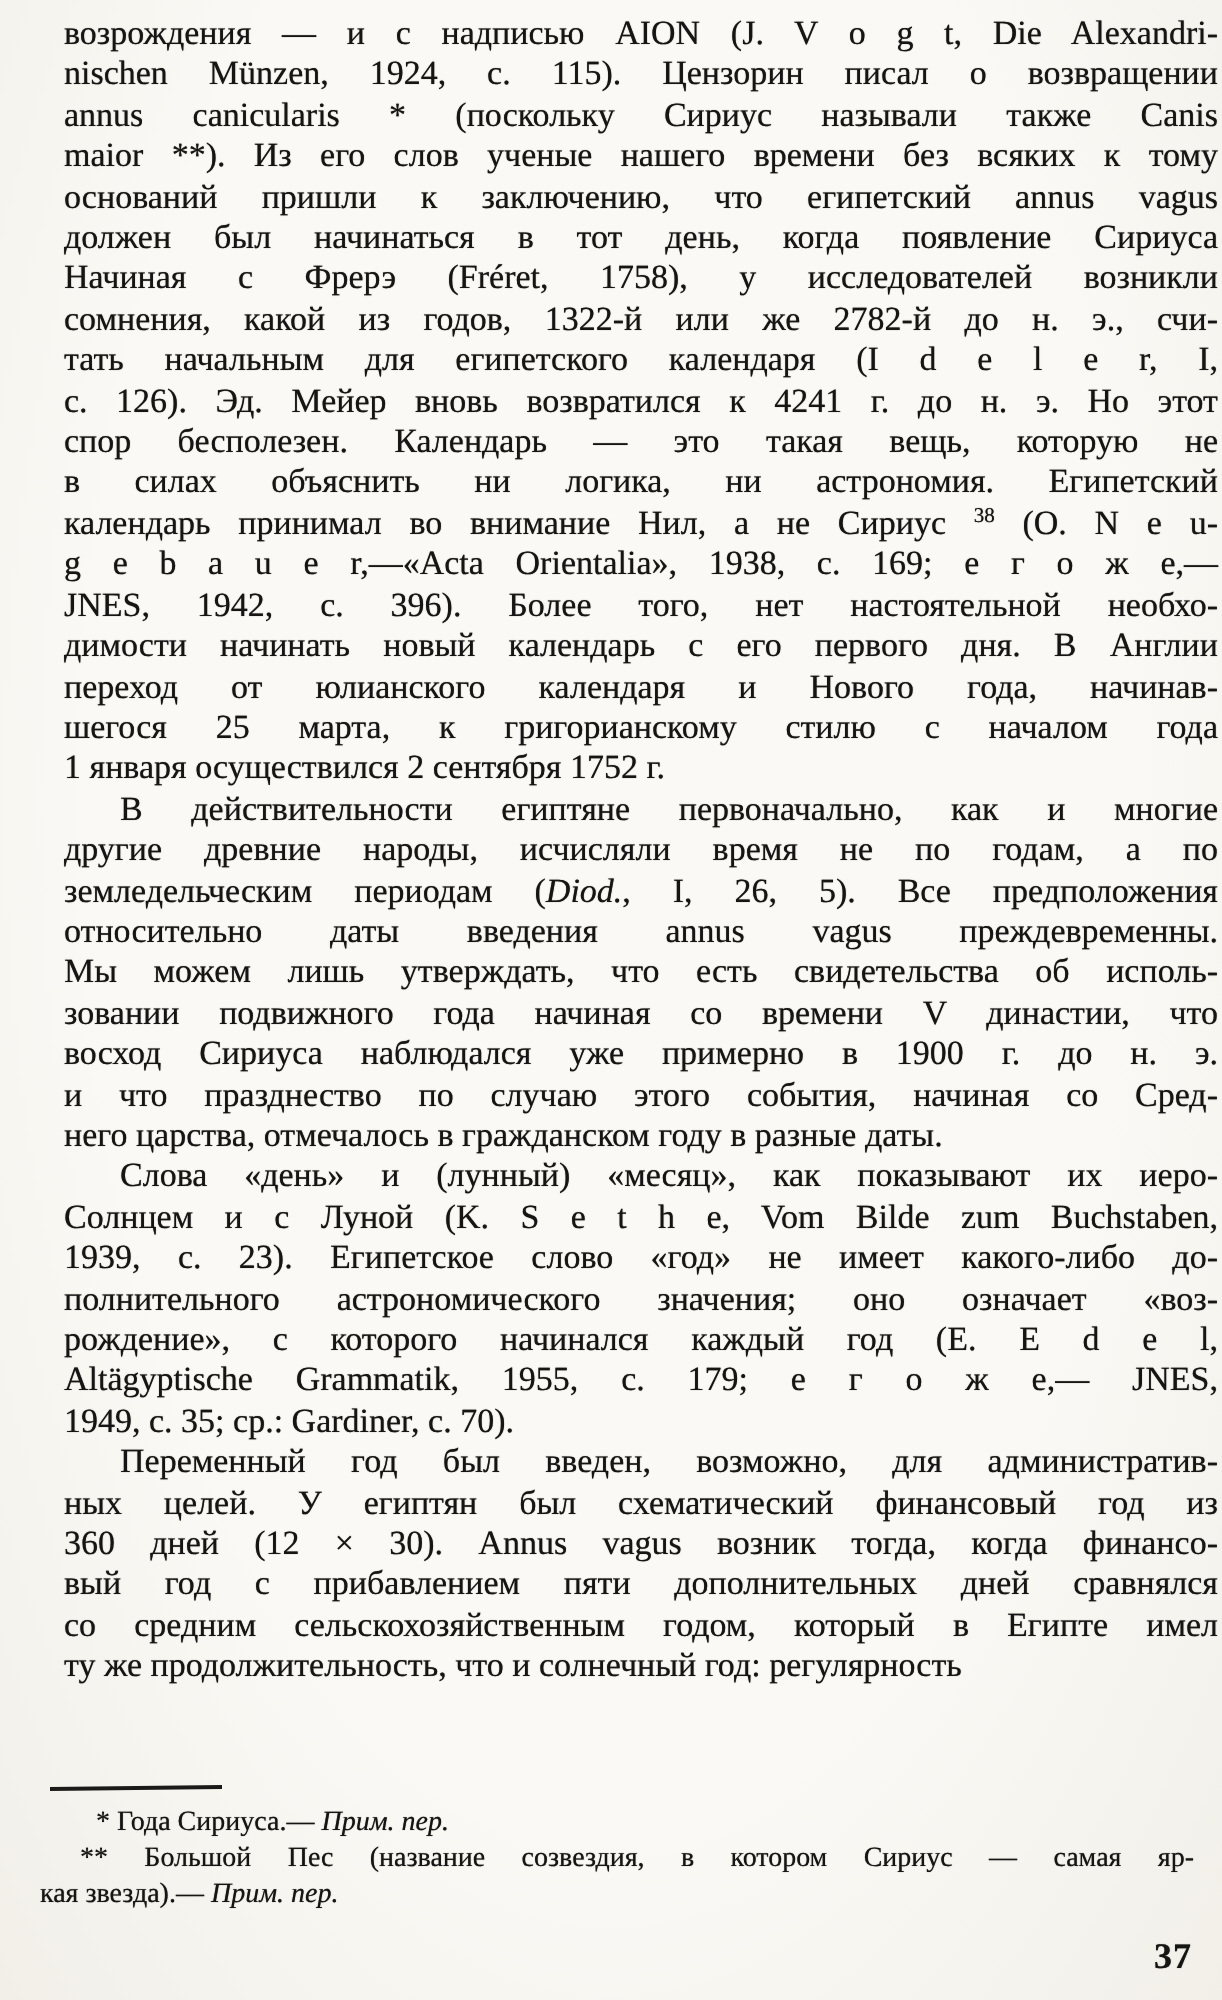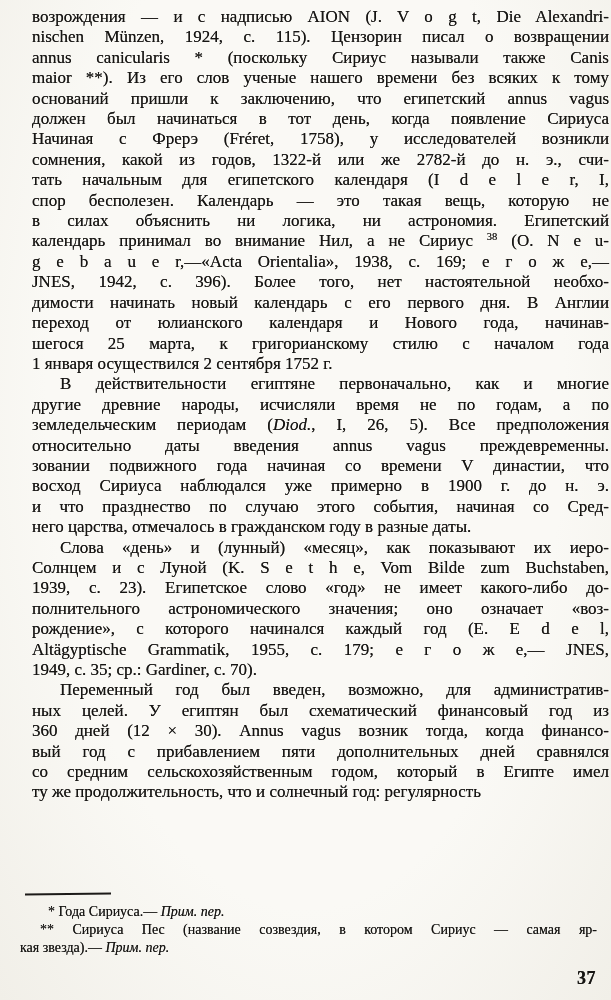--- a/index.html
+++ b/index.html
@@ -78,35 +78,37 @@
       <div class="para">
         <div class="line"><span>возрождения — и с надписью AION (J. V o g t, Die Alexandri-</span></div>
         <div class="line"><span>nischen Münzen, 1924, с. 115). Цензорин писал о возвращении</span></div>
         <div class="line"><span>annus canicularis * (поскольку Сириус называли также Canis</span></div>
         <div class="line"><span>maior **). Из его слов ученые нашего времени без всяких к тому</span></div>
         <div class="line"><span>оснований пришли к заключению, что египетский annus vagus</span></div>
         <div class="line"><span>должен был начинаться в тот день, когда появление Сириуса</span></div>
         <div class="line"><span>Начиная с Фрерэ (Fréret, 1758), у исследователей возникли</span></div>
         <div class="line"><span>сомнения, какой из годов, 1322-й или же 2782-й до н. э., счи-</span></div>
         <div class="line"><span>тать начальным для египетского календаря (I d e l e r, I,</span></div>
+        <div class="line"><span>с. 126). Эд. Мейер вновь возвратился к 4241 г. до н. э. Но этот</span></div>
         <div class="line"><span>спор бесполезен. Календарь — это такая вещь, которую не</span></div>
         <div class="line"><span>в силах объяснить ни логика, ни астрономия. Египетский</span></div>
         <div class="line"><span>календарь принимал во внимание Нил, а не Сириус </span><sup class="fnref">38</sup><span> (O. N e u-</span></div>
         <div class="line"><span>g e b a u e r,—«Acta Orientalia», 1938, с. 169; е г о ж е,—</span></div>
         <div class="line"><span>JNES, 1942, с. 396). Более того, нет настоятельной необхо-</span></div>
         <div class="line"><span>димости начинать новый календарь с его первого дня. В Англии</span></div>
         <div class="line"><span>переход от юлианского календаря и Нового года, начинав-</span></div>
         <div class="line"><span>шегося 25 марта, к григорианскому стилю с началом года</span></div>
         <div class="line last"><span>1 января осуществился 2 сентября 1752 г.</span></div>
       </div>
       <div class="para">
         <div class="line indent"><span>В действительности египтяне первоначально, как и многие</span></div>
         <div class="line"><span>другие древние народы, исчисляли время не по годам, а по</span></div>
         <div class="line"><span>земледельческим периодам (</span><span class="it">Diod.</span><span>, I, 26, 5). Все предположения</span></div>
         <div class="line"><span>относительно даты введения annus vagus преждевременны.</span></div>
+        <div class="line"><span>Мы можем лишь утверждать, что есть свидетельства об исполь-</span></div>
         <div class="line"><span>зовании подвижного года начиная со времени V династии, что</span></div>
         <div class="line"><span>восход Сириуса наблюдался уже примерно в 1900 г. до н. э.</span></div>
         <div class="line"><span>и что празднество по случаю этого события, начиная со Сред-</span></div>
         <div class="line last"><span>него царства, отмечалось в гражданском году в разные даты.</span></div>
       </div>
       <div class="para">
         <div class="line indent"><span>Слова «день» и (лунный) «месяц», как показывают их иеро-</span></div>
         <div class="line"><span>Солнцем и с Луной (K. S e t h e, Vom Bilde zum Buchstaben,</span></div>
         <div class="line"><span>1939, с. 23). Египетское слово «год» не имеет какого-либо до-</span></div>
         <div class="line"><span>полнительного астрономического значения; оно означает «воз-</span></div>
@@ -122,18 +124,18 @@
         <div class="line"><span>со средним сельскохозяйственным годом, который в Египте имел</span></div>
         <div class="line last"><span>ту же продолжительность, что и солнечный год: регулярность</span></div>
       </div>
     </div>
   <div class="footnote-sep"></div>
   <div class="footnotes" id="footnotes">
       <div class="para fn-1">
         <div class="line last indent"><span>* Года Сириуса.— </span><span class="it">Прим. пер.</span></div>
       </div>
       <div class="para fn-2">
-        <div class="line indent"><span>** Сириуса Пес (название созвездия, в котором Сириус — самая яр-</span></div>
+        <div class="line indent"><span>** Большой Пес (название созвездия, в котором Сириус — самая яр-</span></div>
         <div class="line last"><span>кая звезда).— </span><span class="it">Прим. пер.</span></div>
       </div>
     </div>
   <div class="page-number">37</div>
 </div>
 
 </body></html>

